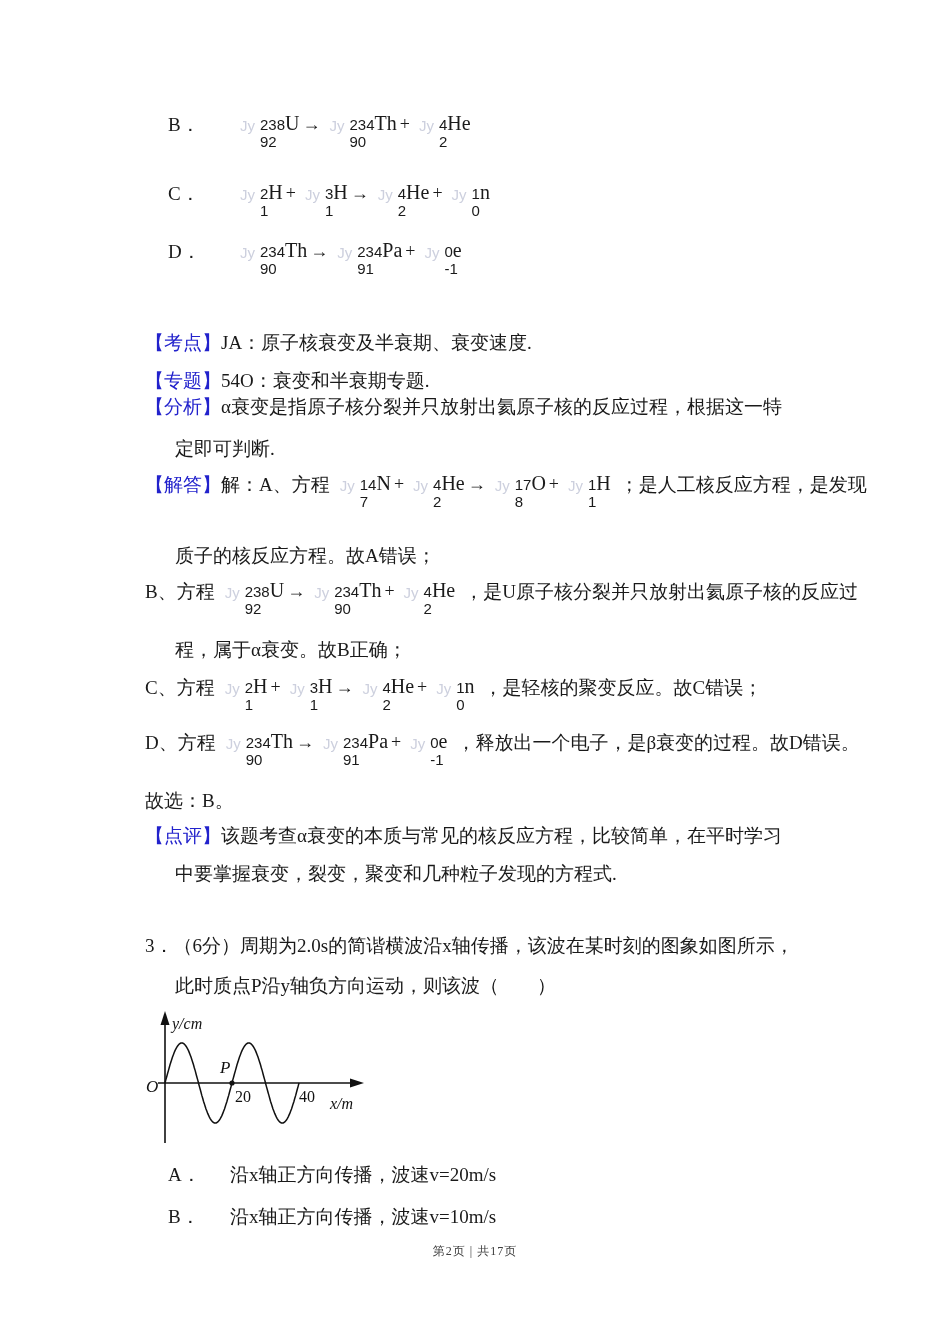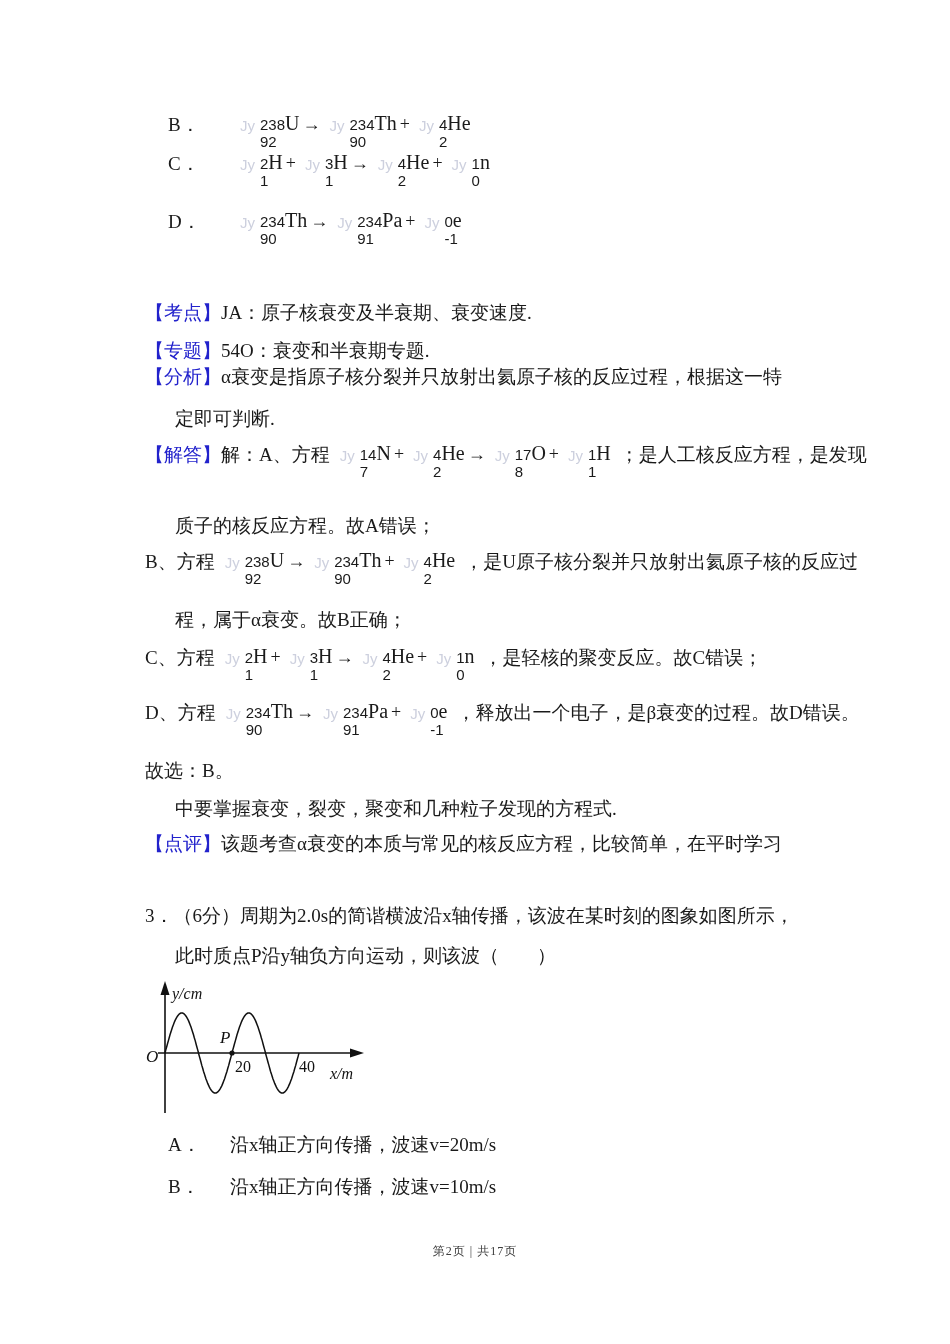--- a/index.html
+++ b/index.html
@@ -16,21 +16,21 @@
   .wm{color:#cdd0de;font-family:"Liberation Sans","DejaVu Sans",sans-serif;
       font-size:15px;margin:0 5px 0 2px;}
   .nuc{display:inline-block;vertical-align:-0.85em;margin-right:7px;line-height:1;text-align:left;}
   .nuc .r1{display:flex;align-items:baseline;line-height:1.05;}
   .nuc .mass,.nuc .atomic{font-family:"Liberation Sans","DejaVu Sans",sans-serif;font-size:15px;}
   .nuc .sym{font-family:"Liberation Serif","DejaVu Serif",serif;font-size:20px;}
   .nuc .opx{font-size:18px;margin-left:3px;font-family:"Liberation Serif","DejaVu Serif",serif;}
   .nuc .atomic{display:block;line-height:1.1;}
   
   .m-optB{margin-top:112px;}
-  .m-optC{}
+  .m-optC{margin-top:30px;}
   .m-optD{margin-top:20px;}
   .m-kaodian{margin-top:52px;}
   .m-zhuanti{margin-top:12px;}
   .m-fenxi{}
   .m-fenxi2{margin-top:16px;}
   .m-jieda{margin-top:10px;}
   .m-jiedaA2{margin-top:32px;}
   .m-jiedaB{margin-top:10px;}
   .m-jiedaB2{margin-top:20px;}
   .m-jiedaC{margin-top:12px;}
@@ -177,24 +177,24 @@
               <span class="sym">Pa</span>
               <span class="opx">+</span>
             </span><span class="atomic">91</span></span><span class="wm">Jy</span><span class="nuc"><span class="r1">
               <span class="mass">0</span>
               <span class="sym">e</span>
             </span><span class="atomic">-1</span></span></span><span>，释放出一个电子，是β衰变的过程。故D错误。</span>
     </div>
 
     <div class="line m-guxuan">故选：B。</div>
 
-    <div class="line indent m-dianping2">中要掌握衰变，裂变，聚变和几种粒子发现的方程式.</div>
     <div class="line m-dianping">
       <span class="blab">【点评】</span><span>该题考查α衰变的本质与常见的核反应方程，比较简单，在平时学习</span>
     </div>
+    <div class="line indent m-dianping2">中要掌握衰变，裂变，聚变和几种粒子发现的方程式.</div>
 
     <div class="line m-q3a">3．（6分）周期为2.0s的简谐横波沿x轴传播，该波在某时刻的图象如图所示，</div>
     <div class="line indent m-q3b">此时质点P沿y轴负方向运动，则该波（　　）</div>
 
     <div class="m-diagram">
       <svg id="waveSvg" width="250" height="145" viewBox="0 0 250 145">
 
         <line x1="33" y1="14" x2="33" y2="138" stroke="#111" stroke-width="1.6"></line>
         <polygon points="33,6 28.5,20 37.5,20" fill="#111"></polygon>
         <line x1="26" y1="78" x2="224" y2="78" stroke="#111" stroke-width="1.6"></line>

